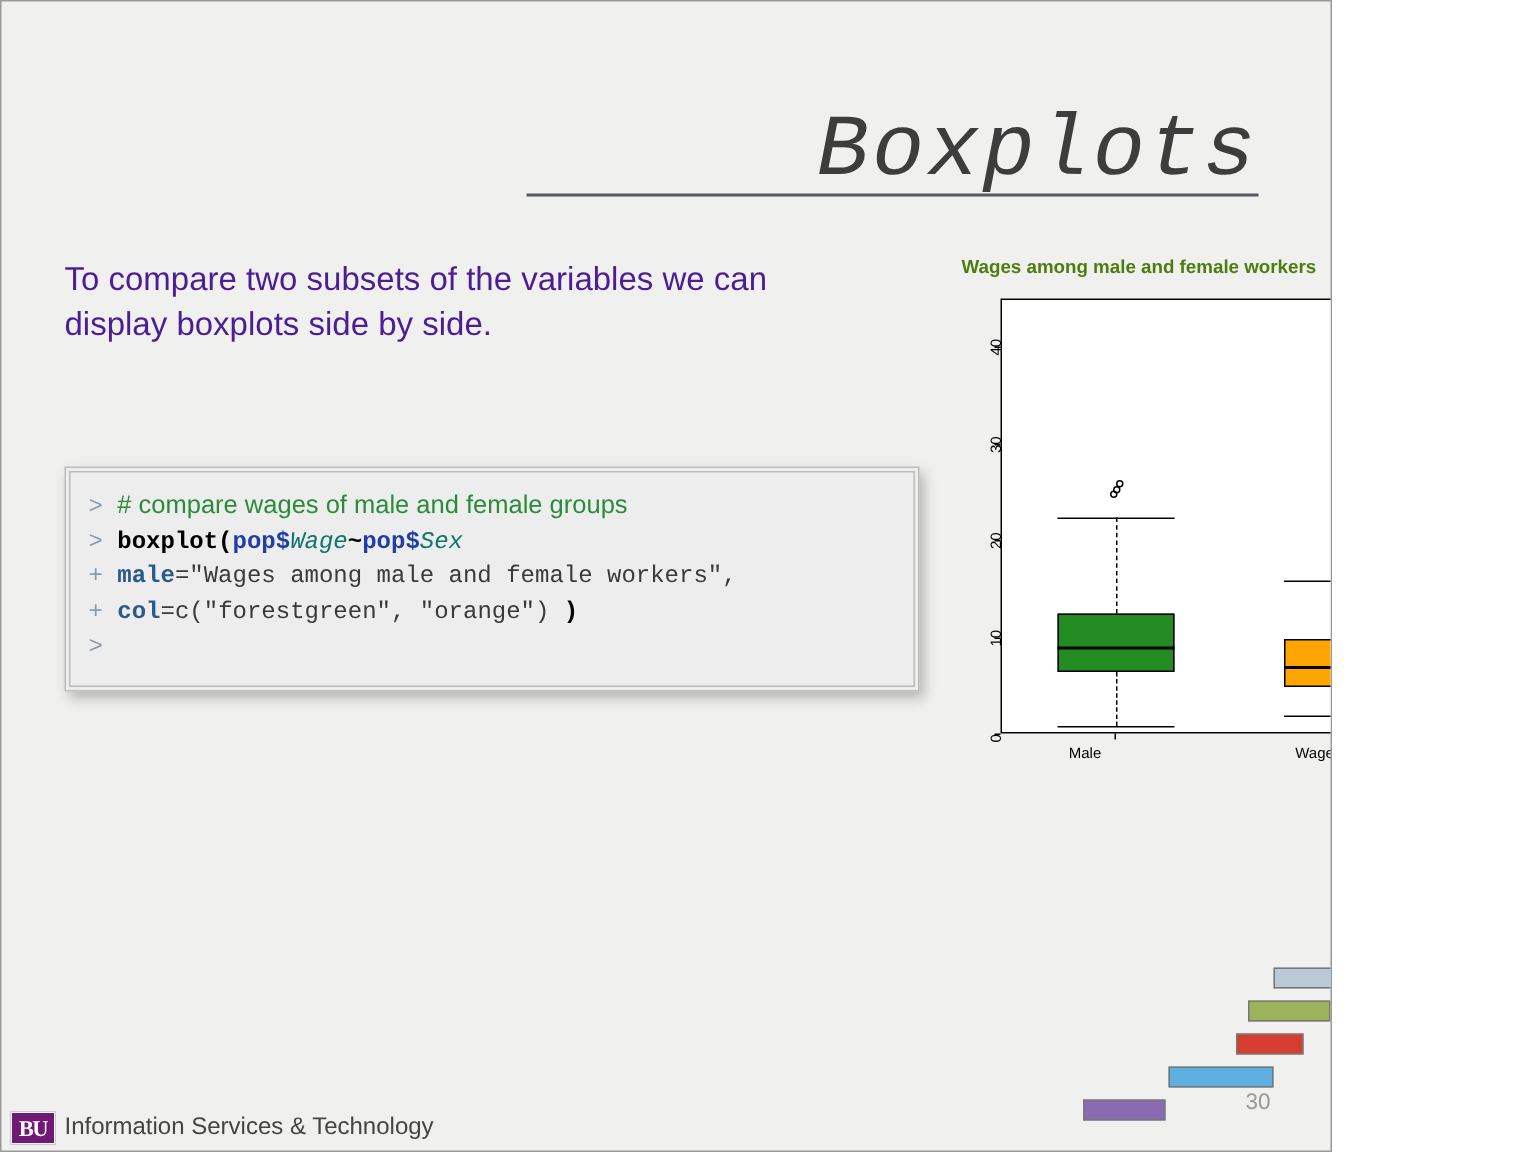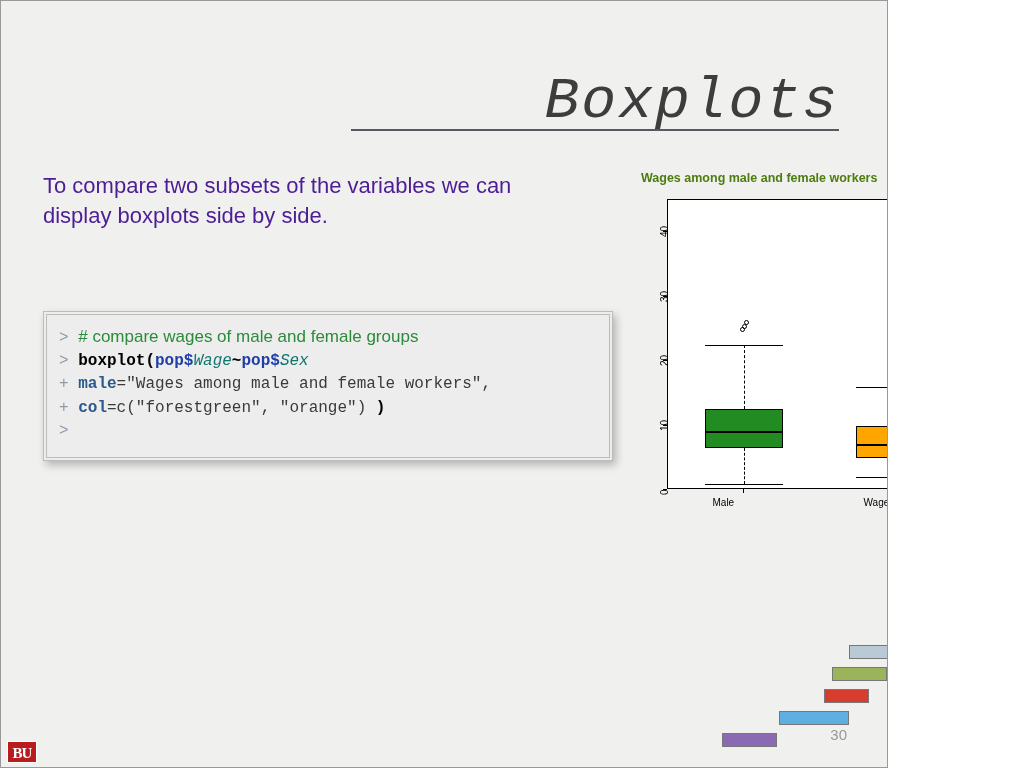--- a/index.html
+++ b/index.html
@@ -113,21 +113,21 @@
 
   
   .footer {
     position: absolute;
     left: 0; bottom: 0; width: 100%; height: 30px;
   }
   .bu-badge {
     position: absolute;
     left: 6px; bottom: 4px;
     width: 30px; height: 22px;
-    background: #b91c1c;
+    background: #701a75;
     border: 1px solid #fff;
     color: #fff;
     font-family: "Times New Roman", serif;
     font-weight: bold;
     font-size: 15px;
     text-align: center;
     line-height: 22px;
     letter-spacing: -1px;
   }
   .footer-text {
@@ -212,20 +212,21 @@
         <div style="position: absolute; left: 101.5px; top: 318px; width: 1px; height: 4px; background: rgb(0, 0, 0);"></div>
         <div class="bp-xlab" style="left: 222.5px; top: 326px;">Wages</div>
         <div style="position: absolute; left: 252.5px; top: 318px; width: 1px; height: 4px; background: rgb(0, 0, 0);"></div>
       </div>
   </div>
 
   <div id="deco-stack"></div>
 
   <div class="footer">
     <div class="bu-badge">BU</div>
+    <div class="footer-text">Information Services &amp; Technology</div>
     <div class="page-num">30</div>
   </div>
 
 <div class="deco" style="background: rgb(185, 201, 214); width: 40px; bottom: 108px; right: -2px;"></div>
     <div class="deco" style="background: rgb(155, 179, 90); width: 55px; bottom: 86px; right: 0px;"></div>
     <div class="deco" style="background: rgb(214, 61, 46); width: 45px; bottom: 64px; right: 18px;"></div>
     <div class="deco" style="background: rgb(95, 176, 224); width: 70px; bottom: 42px; right: 38px;"></div>
     <div class="deco" style="background: rgb(138, 107, 179); width: 55px; bottom: 20px; right: 110px;"></div>
   </div>
 

